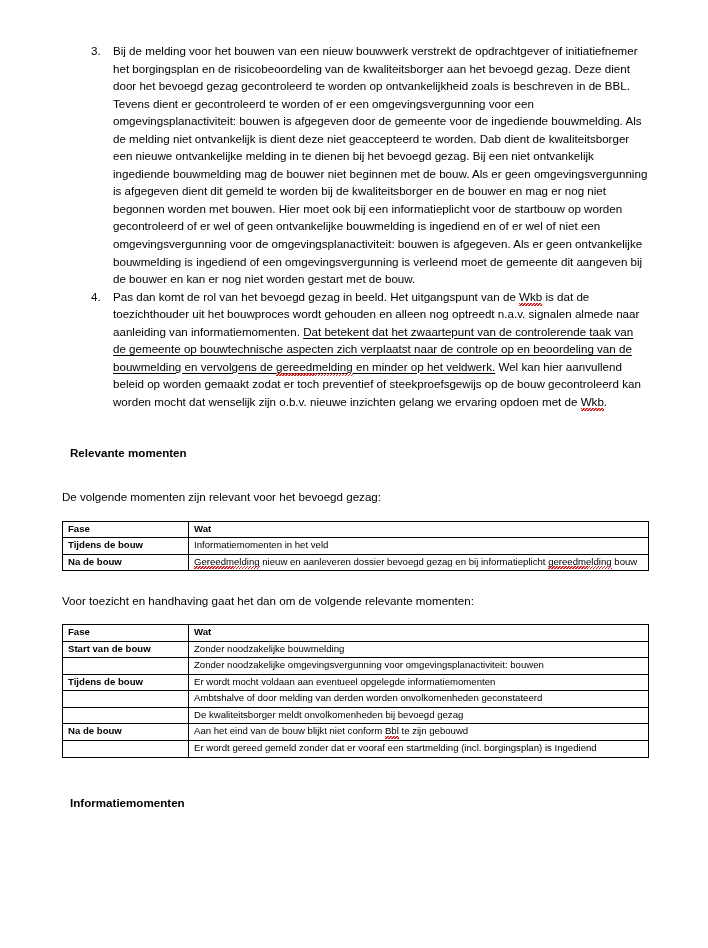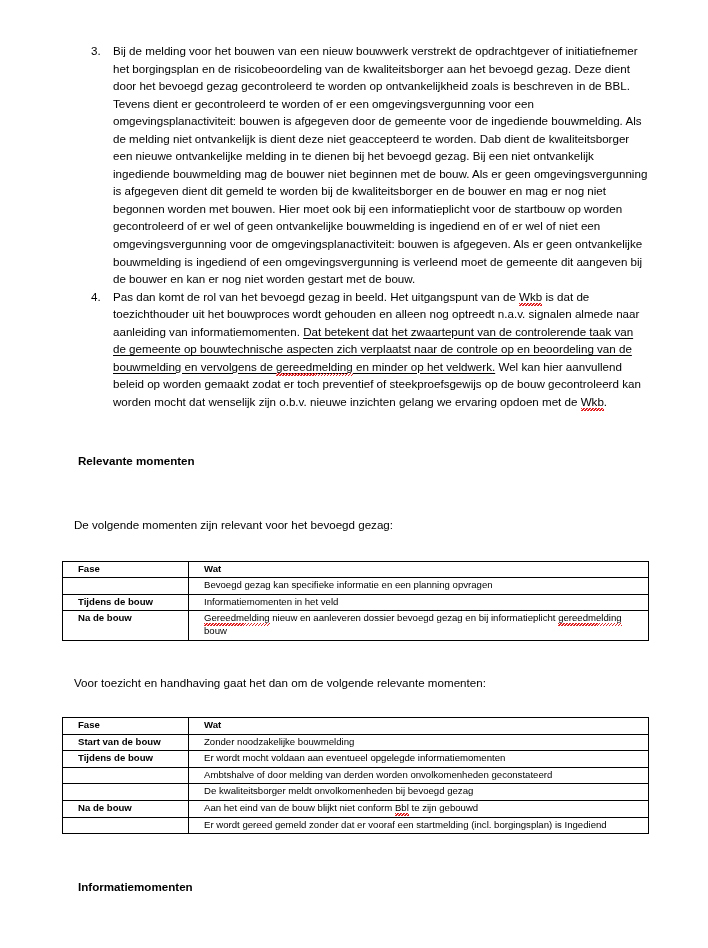--- a/index.html
+++ b/index.html
@@ -67,27 +67,27 @@
         transparent 1px, transparent 2.1px);
     background-repeat: repeat-x;
   }
   .sq.under { text-decoration: underline; text-underline-offset: 2px; }
 
   
   h2.section-heading {
     font-size: 11.6px;
     line-height: 17.55px;
     font-weight: bold;
-    margin: 16px;
+    margin: 8px;
     padding: 0;
   }
   p.body-para {
     font-size: 11.6px;
     line-height: 17.55px;
-    margin: 12px;
+    margin: 0;
     padding: 0;
   }
 
   
   .sp-after-list { height: 26px; }
   .sp-heading-to-intro { height: 18px; }
   .sp-intro-to-table { height: 15px; }
   .sp-table-to-intro2 { height: 21px; }
   .sp-intro2-to-table2 { height: 14px; }
   .sp-table2-to-heading2 { height: 28px; }
@@ -97,21 +97,21 @@
   table.doc-table {
     border-collapse: collapse;
     width: 586px;
     table-layout: fixed;
     border: 1.6px solid #000000;
   }
   table.doc-table col.c1 { width: 126px; }
   table.doc-table col.c2 { width: 460px; }
   table.doc-table td {
     border: 0.9px solid #000000;
-    padding: 1px 4px 2px 15px;
+    padding: 1px 4px 2px 5px;
     font-size: 9.6px;
     line-height: 12.6px;
     vertical-align: top;
     color: #000000;
   }
   table.doc-table td.phase { font-weight: bold; }
   table.doc-table tr.head td { font-weight: bold; }
   table.doc-table td.empty { padding: 0; }
 </style>
 </head>
@@ -138,24 +138,20 @@
     <colgroup>
         <col class="c1">
         <col class="c2">
       </colgroup>
     <tbody id="table1-body">
         <tr class="head">
           <td>Fase</td>
           <td>Wat</td>
         </tr>
         <tr>
-          <td class="phase empty">&nbsp;</td>
-          <td><span>Bevoegd gezag kan specifieke informatie en een planning opvragen</span></td>
-        </tr>
-        <tr>
           <td class="phase">Tijdens de bouw</td>
           <td><span>Informatiemomenten in het veld</span></td>
         </tr>
         <tr>
           <td class="phase">Na de bouw</td>
           <td><span class="sq">Gereedmelding</span><span> nieuw en aanleveren dossier bevoegd gezag en bij informatieplicht </span><span class="sq">gereedmelding</span><span> bouw</span></td>
         </tr>
       </tbody>
   </table>
 
@@ -173,20 +169,24 @@
     <tbody id="table2-body">
         <tr class="head">
           <td>Fase</td>
           <td>Wat</td>
         </tr>
         <tr>
           <td class="phase">Start van de bouw</td>
           <td><span>Zonder noodzakelijke bouwmelding</span></td>
         </tr>
         <tr>
+          <td class="phase empty">&nbsp;</td>
+          <td><span>Zonder noodzakelijke omgevingsvergunning voor omgevingsplanactiviteit: bouwen</span></td>
+        </tr>
+        <tr>
           <td class="phase">Tijdens de bouw</td>
           <td><span>Er wordt mocht voldaan aan eventueel opgelegde informatiemomenten</span></td>
         </tr>
         <tr>
           <td class="phase empty">&nbsp;</td>
           <td><span>Ambtshalve of door melding van derden worden onvolkomenheden geconstateerd</span></td>
         </tr>
         <tr>
           <td class="phase empty">&nbsp;</td>
           <td><span>De kwaliteitsborger meldt onvolkomenheden bij bevoegd gezag</span></td>

